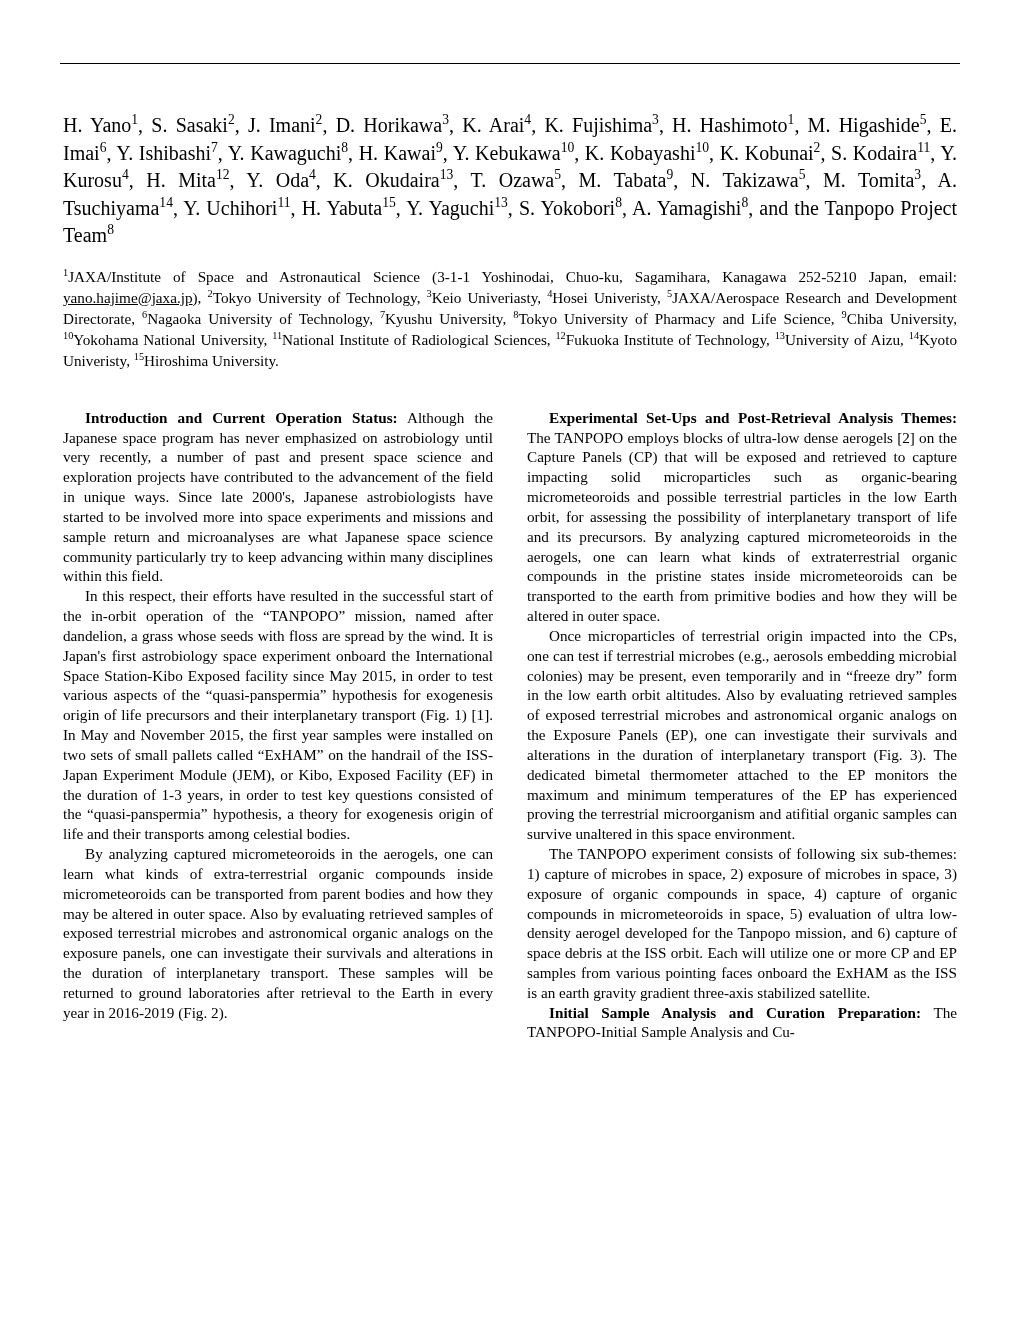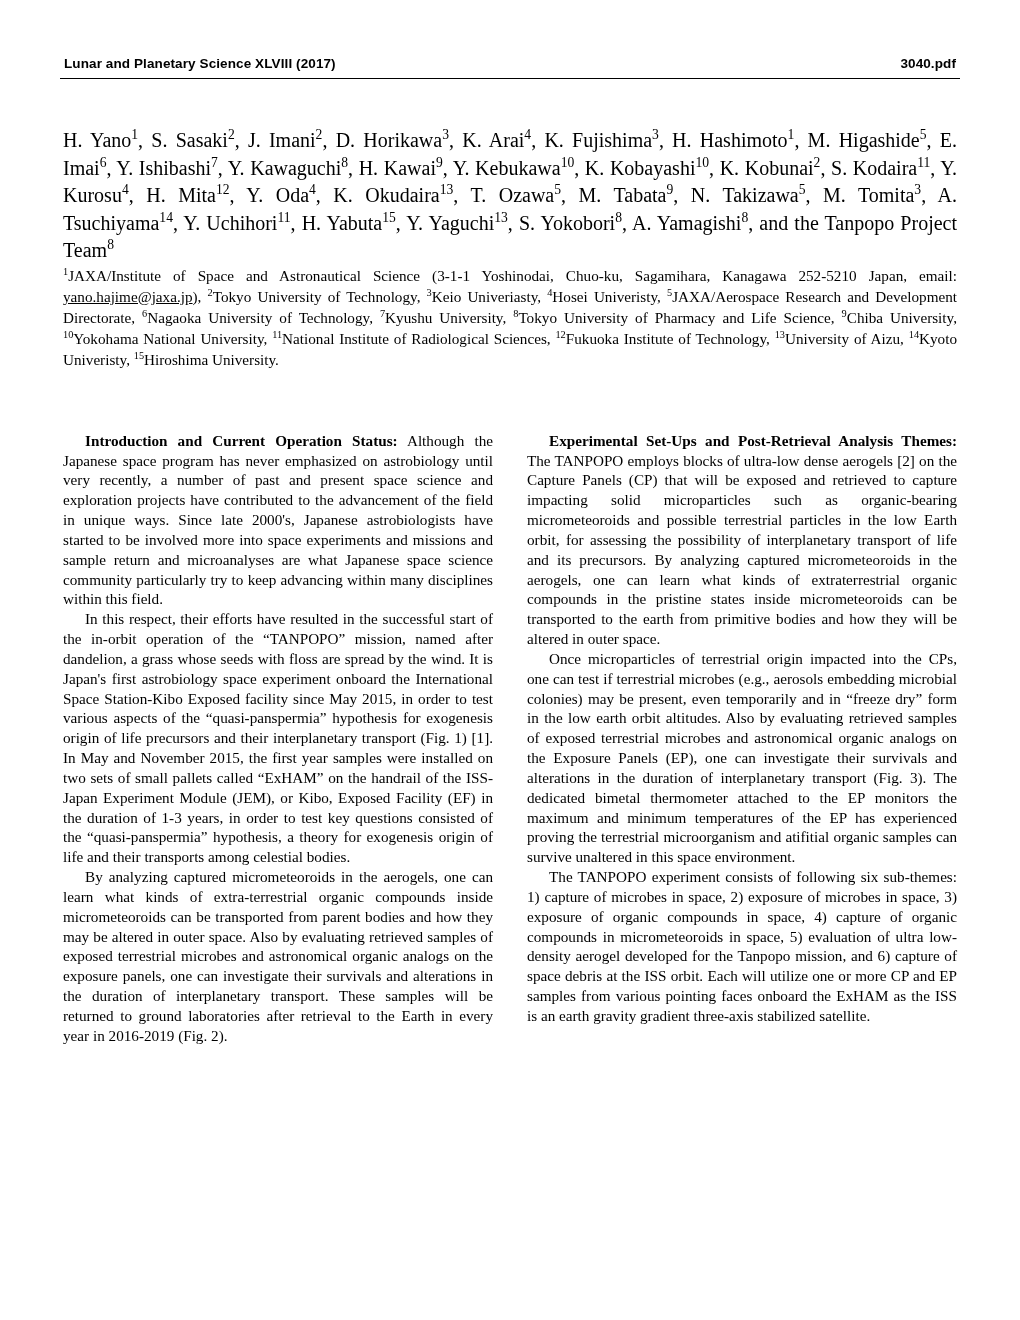--- a/index.html
+++ b/index.html
@@ -50,21 +50,21 @@
     letter-spacing: 0.2px;
   }
   .authors {
     margin-top: 3px;
     font-size: 20px;
     line-height: 1.38;
     text-align: justify;
     text-align-last: left;
   }
   .affiliations {
-    margin-top: 1px;
+    margin-top: 17px;
     font-size: 15.2px;
     line-height: 1.38;
     text-align: justify;
     text-align-last: left;
   }
   sup {
     font-size: 0.68em;
     vertical-align: super;
     line-height: 0;
   }
@@ -77,42 +77,37 @@
     gap: 34px;
     padding: 0 3px;
   }
   .col {
     width: 440px;
     font-size: 15.2px;
     line-height: 1.305;
     text-align: justify;
     text-align-last: left;
     hyphens: manual;
-    margin-top: 24px;
   }
   .col p {
     margin: 0;
     text-indent: 1.45em;
   }
   .col p.heading-para {
     text-indent: 1.45em;
   }
   .runin-center {
     font-weight: bold;
   }
 </style>
 </head>
 <body>
 
 <div class="page">
 
-  <div class="running-head">
-    <span>Lunar and Planetary Science XLVIII (2017)</span>
-    <span>3040.pdf</span>
-  </div>
   <div class="rule"></div>
 
   <div class="title-block">
 
     <div class="authors">
       H. Yano<sup>1</sup>, S. Sasaki<sup>2</sup>, J. Imani<sup>2</sup>, D. Horikawa<sup>3</sup>, K. Arai<sup>4</sup>, K. Fujishima<sup>3</sup>, H. Hashimoto<sup>1</sup>, M. Higashide<sup>5</sup>, E. Imai<sup>6</sup>, Y. Ishibashi<sup>7</sup>, Y. Kawaguchi<sup>8</sup>, H. Kawai<sup>9</sup>, Y. Kebukawa<sup>10</sup>, K. Kobayashi<sup>10</sup>, K. Kobunai<sup>2</sup>, S. Kodaira<sup>11</sup>, Y. Kurosu<sup>4</sup>, H. Mita<sup>12</sup>, Y. Oda<sup>4</sup>, K. Okudaira<sup>13</sup>, T. Ozawa<sup>5</sup>, M. Tabata<sup>9</sup>, N. Takizawa<sup>5</sup>, M. Tomita<sup>3</sup>, A. Tsuchiyama<sup>14</sup>, Y. Uchihori<sup>11</sup>, H. Yabuta<sup>15</sup>, Y. Yaguchi<sup>13</sup>, S. Yokobori<sup>8</sup>, A. Yamagishi<sup>8</sup>, and the Tanpopo Project Team<sup>8</sup>
     </div>
 
     <div class="affiliations">
       <sup>1</sup>JAXA/Institute of Space and Astronautical Science (3-1-1 Yoshinodai, Chuo-ku, Sagamihara, Kanagawa 252-5210 Japan, email: <span class="u">yano.hajime@jaxa.jp</span>), <sup>2</sup>Tokyo University of Technology, <sup>3</sup>Keio Univeriasty, <sup>4</sup>Hosei Univeristy, <sup>5</sup>JAXA/Aerospace Research and Development Directorate, <sup>6</sup>Nagaoka University of Technology, <sup>7</sup>Kyushu University, <sup>8</sup>Tokyo University of Pharmacy and Life Science, <sup>9</sup>Chiba University, <sup>10</sup>Yokohama National University, <sup>11</sup>National Institute of Radiological Sciences, <sup>12</sup>Fukuoka Institute of Technology, <sup>13</sup>University of Aizu, <sup>14</sup>Kyoto Univeristy, <sup>15</sup>Hiroshima University.
@@ -124,17 +119,18 @@
     <div class="col">
       <p class="heading-para"><span class="runin-center">Introduction and Current Operation Status:</span><span> Although the Japanese space program has never emphasized on astrobiology until very recently, a number of past and present space science and exploration projects have contributed to the advancement of the field in unique ways. Since late 2000's, Japanese astrobiologists have started to be involved more into space experiments and missions and sample return and microanalyses are what Japanese space science community particularly try to keep advancing within many disciplines within this field.</span></p>
       <p><span>In this respect, their efforts have resulted in the successful start of the in-orbit operation of the “TANPOPO” mission, named after dandelion, a grass whose seeds with floss are spread by the wind.  It is Japan's first astrobiology space experiment onboard the International Space Station-Kibo Exposed facility since May 2015, in order to test various aspects of the “quasi-panspermia” hypothesis for exogenesis origin of life precursors and their interplanetary transport (Fig. 1)  [1].  In May and November 2015, the first year samples were installed on two sets of small pallets called “ExHAM” on the handrail of the ISS-Japan Experiment Module (JEM), or Kibo, Exposed Facility (EF) in the duration of 1-3 years, in order to test key questions consisted of the “quasi-panspermia” hypothesis, a theory for exogenesis origin of life and their transports among celestial bodies.</span></p>
       <p><span>By analyzing captured micrometeoroids in the aerogels, one can learn what kinds of extra-terrestrial organic compounds inside micrometeoroids can be transported from parent bodies and how they may be altered in outer space. Also by evaluating retrieved samples of exposed terrestrial microbes and astronomical organic analogs on the exposure panels, one can investigate their survivals and alterations in the duration of interplanetary transport.  These samples will be returned to ground laboratories after retrieval to the Earth in every year in 2016-2019 (Fig. 2).</span></p>
     </div>
 
     <div class="col">
       <p class="heading-para"><span class="runin-center">Experimental Set-Ups and Post-Retrieval Analysis Themes:</span><span> The TANPOPO employs blocks of ultra-low dense aerogels [2] on the Capture Panels (CP) that will be exposed and retrieved to capture impacting solid microparticles such as organic-bearing micrometeoroids and possible terrestrial particles in the low Earth orbit, for assessing the possibility of interplanetary transport of life and its precursors.   By analyzing captured micrometeoroids in the aerogels, one can learn what kinds of extraterrestrial organic compounds in the pristine states inside micrometeoroids can be transported to the earth from primitive bodies and how they will be altered in outer space.</span></p>
       <p><span>Once microparticles of terrestrial origin impacted into the CPs, one can test if terrestrial microbes (e.g., aerosols embedding microbial colonies) may be present, even temporarily and in “freeze dry” form in the low earth orbit altitudes.  Also by evaluating retrieved samples of exposed terrestrial microbes and astronomical organic analogs on the Exposure Panels (EP), one can investigate their survivals and alterations in the duration of interplanetary transport (Fig. 3).  The dedicated bimetal thermometer attached to the EP monitors the maximum and minimum temperatures of the EP has experienced proving the terrestrial microorganism and atifitial organic samples can survive unaltered in this space environment.</span></p>
       <p><span>The TANPOPO experiment consists of following six sub-themes: 1) capture of microbes in space, 2) exposure of microbes in space, 3) exposure of organic compounds in space, 4) capture of organic compounds in micrometeoroids in space, 5) evaluation of ultra low-density aerogel developed for the Tanpopo mission, and 6) capture of space debris at the ISS orbit.  Each will utilize one or more CP and EP samples from various pointing faces onboard the ExHAM as the ISS is an earth gravity gradient three-axis stabilized satellite.</span></p>
+      <p class="heading-para"><span class="runin-center">Initial Sample Analysis and Curation Preparation:</span><span> The TANPOPO-Initial Sample Analysis and Cu-</span></p>
     </div>
 
   </div>
 
 </div>
 
 </body></html>

